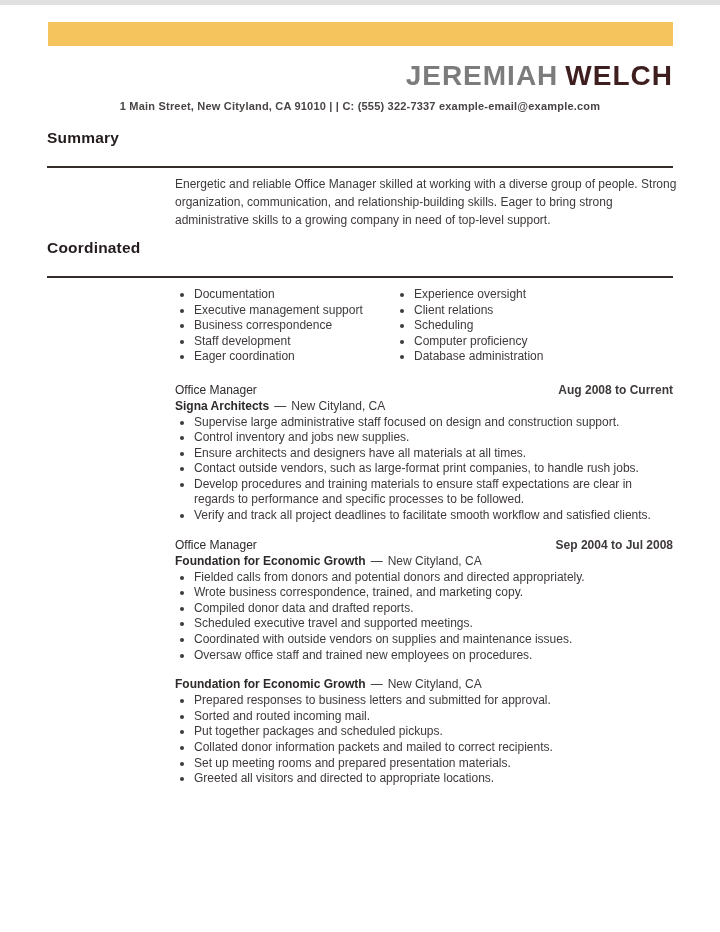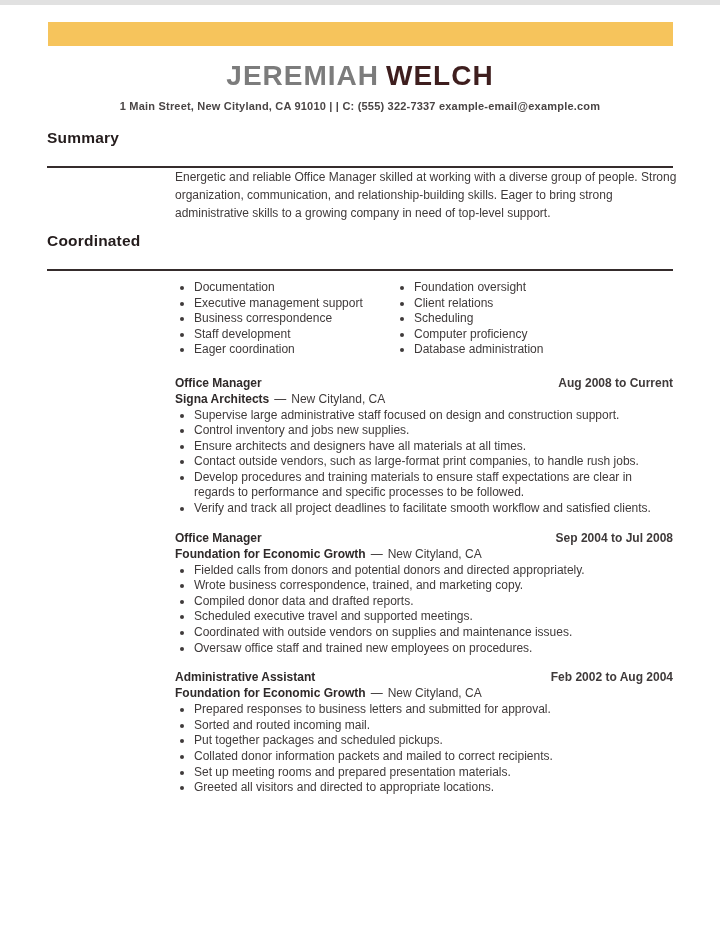--- a/index.html
+++ b/index.html
@@ -21,21 +21,21 @@
   .accent-bar {
     margin-top: 22px;
     margin-left: 1px;
     height: 24px;
     width: 625px;
     background: var(--accent, #f6c45c);
   }
 
   .name {
     margin-top: 13px;
-    text-align: center;
+    text-align: right;
     font-size: 28px;
     font-weight: bold;
     letter-spacing: 1px;
     line-height: 34px;
     white-space: nowrap;
   }
   .name .first { color: var(--name-first, #7c7c7c); }
   .name .last  { color: var(--name-last, #3e1e1e); margin-left: 7px; }
 
   .contact {
@@ -56,21 +56,21 @@
     border-bottom: 2px solid var(--rule, #352c2c);
     letter-spacing: .2px;
   }
   .sec-summary    { margin-top: 17px; }
   .sec-highlights { margin-top: 10px; }
   .sec-experience { margin-top: 17px; }
 
   .indent { margin-left: 128px; }
 
   .summary-body {
-    margin-top: 0;
+    margin-top: 7px;
     font-size: 12px;
     line-height: 18px;
     width: 502px;
   }
 
   .hl-columns {
     margin-top: 9px;
     display: flex;
   }
   .hl-columns ul { list-style: disc; padding-left: 19px; }
@@ -82,21 +82,21 @@
 
   .job { margin-top: 8px; }
   .job + .job { margin-top: 13px; }
   .job-header {
     display: flex;
     justify-content: space-between;
     align-items: baseline;
     font-size: 12px;
     line-height: 16px;
   }
-  .job-title { font-weight: bold; color: var(--bold, #2f2a2a); }
+  .job-title { font-weight: normal; color: var(--bold, #2f2a2a); }
   .job-dates { font-weight: bold; color: var(--body, #3f3a3a); }
   .job-company-line { font-size: 12px; line-height: 16px; }
   .job-company { font-weight: bold; color: var(--bold, #2f2a2a); }
   .job-separator { padding: 0 5px; color: var(--bold, #2f2a2a); }
   .job-location { color: var(--body, #3f3a3a); margin-top: 16px; }
 
   .job-bullets {
     list-style: disc;
     padding-left: 19px;
     margin-top: 1px;
@@ -133,21 +133,21 @@
       <ul>
 
       <li>Documentation</li>
           <li>Executive management support</li>
           <li>Business correspondence</li>
           <li>Staff development</li>
           <li>Eager coordination</li>
         </ul>
       <ul>
 
-      <li>Foundation oversight</li>
+      <li>Experience oversight</li>
           <li>Client relations</li>
           <li>Scheduling</li>
           <li>Computer proficiency</li>
           <li>Database administration</li>
         </ul>
     </div>
   </div>
 
   <div class="section sec-experience">
 
@@ -183,24 +183,20 @@
       <li>Fielded calls from donors and potential donors and directed appropriately.</li>
           <li>Wrote business correspondence, trained, and marketing copy.</li>
           <li>Compiled donor data and drafted reports.</li>
           <li>Scheduled executive travel and supported meetings.</li>
           <li>Coordinated with outside vendors on supplies and maintenance issues.</li>
           <li>Oversaw office staff and trained new employees on procedures.</li>
         </ul>
     </div>
 
     <div class="indent job">
-      <div class="job-header">
-        <span class="job-title">Administrative Assistant</span>
-        <span class="job-dates">Feb 2002 to Aug 2004</span>
-      </div>
       <div class="job-company-line">
         <span class="job-company">Foundation for Economic Growth</span><span class="job-separator">—</span><span class="job-location">New Cityland, CA</span>
       </div>
       <ul class="job-bullets">
 
       <li>Prepared responses to business letters and submitted for approval.</li>
           <li>Sorted and routed incoming mail.</li>
           <li>Put together packages and scheduled pickups.</li>
           <li>Collated donor information packets and mailed to correct recipients.</li>
           <li>Set up meeting rooms and prepared presentation materials.</li>

